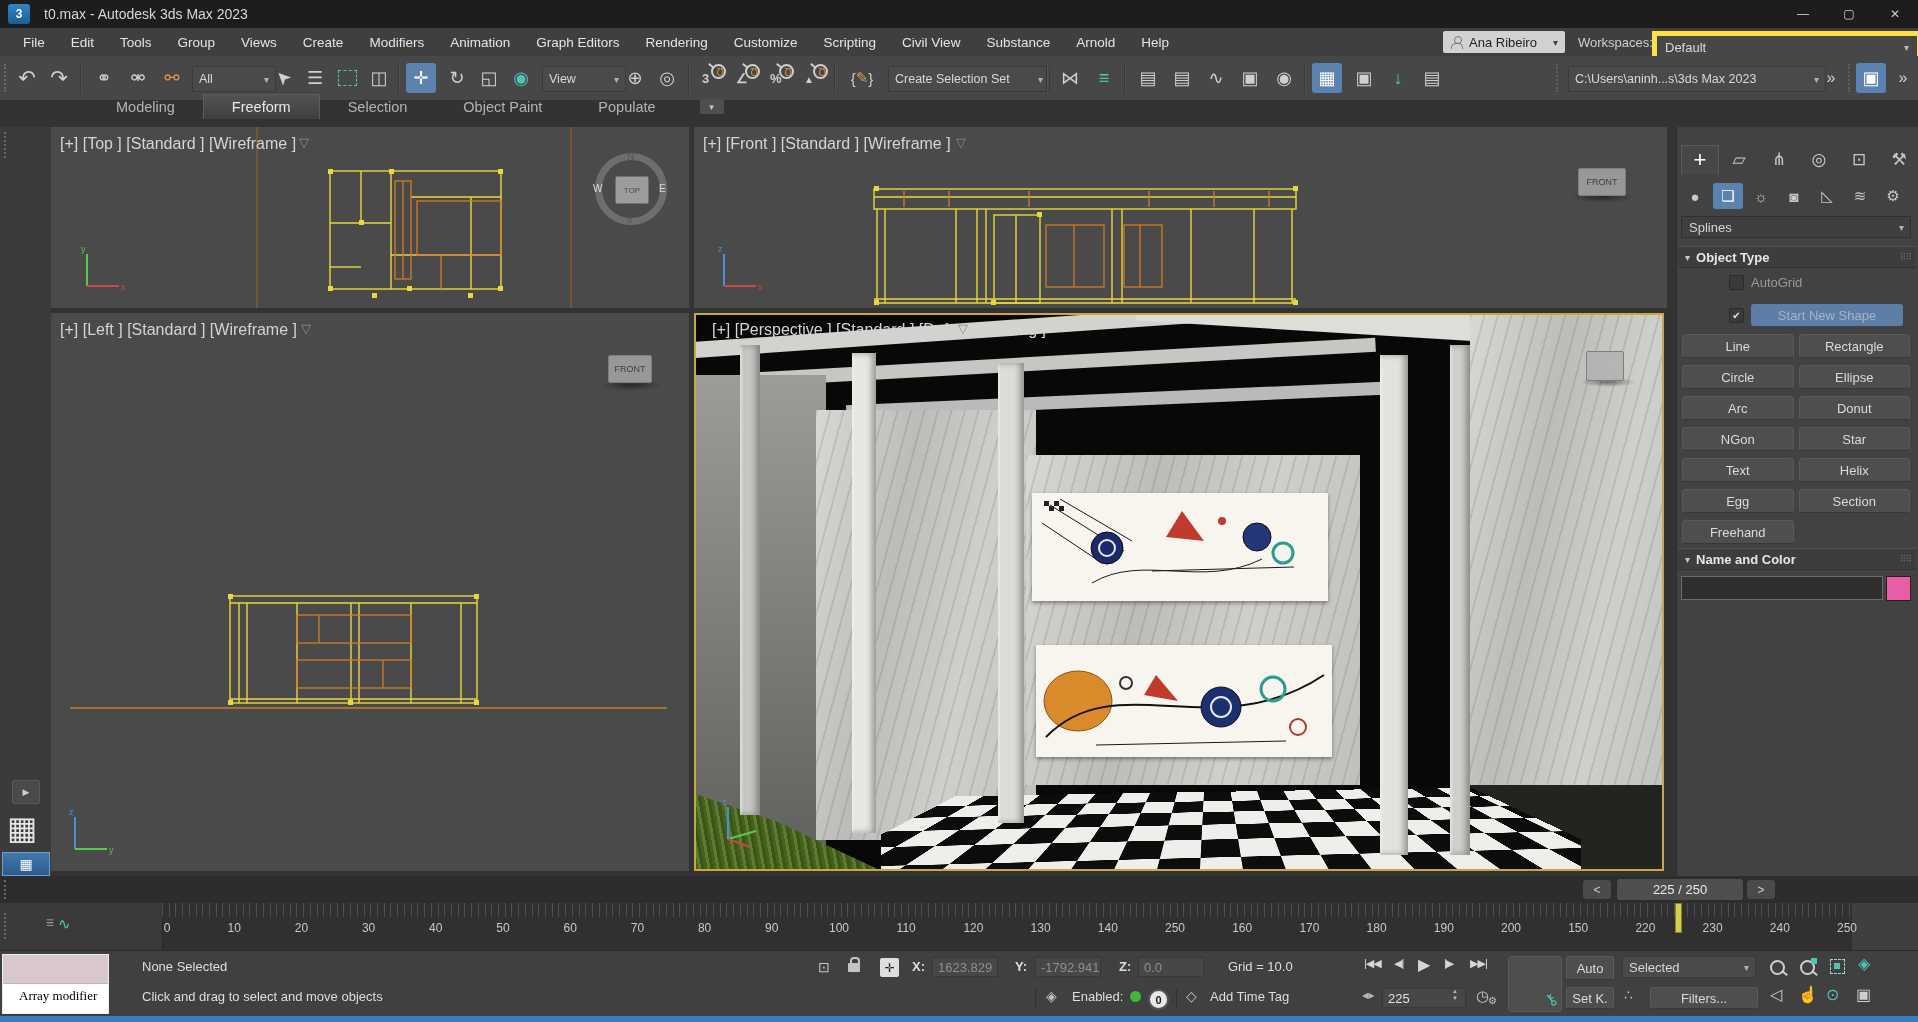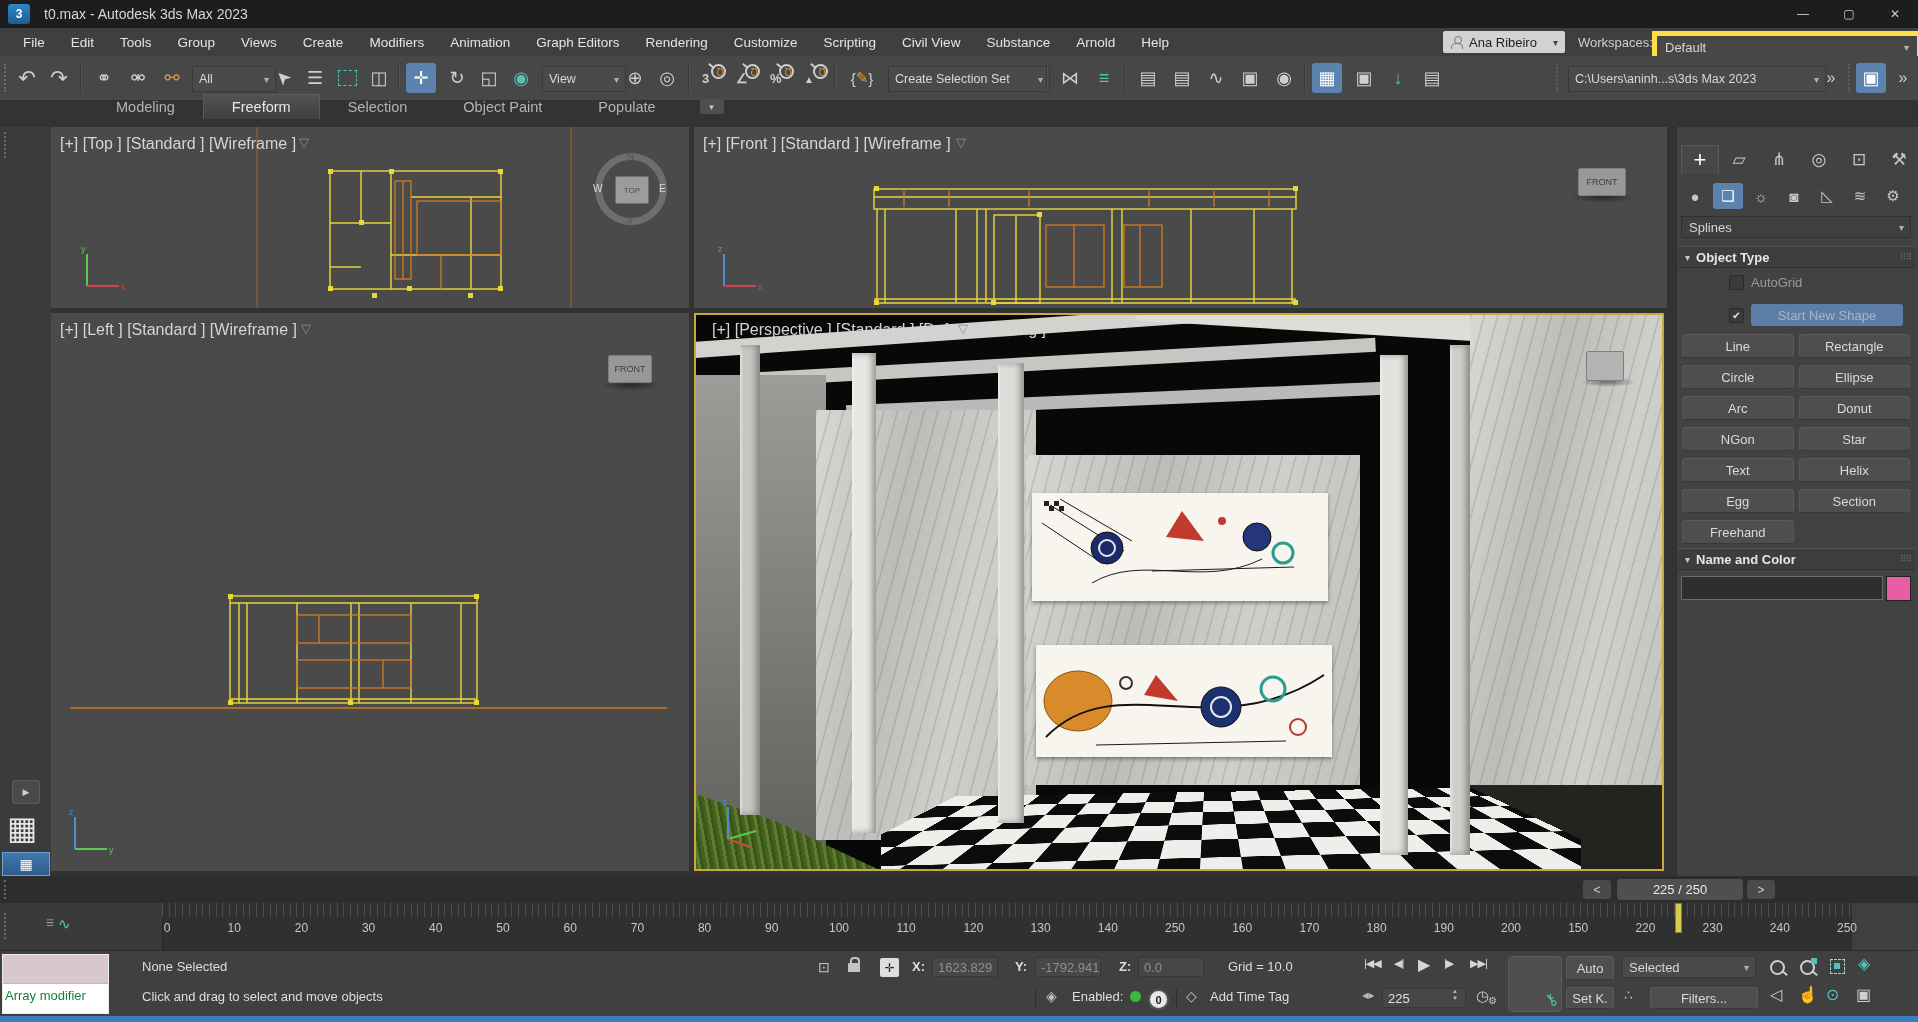--- a/index.html
+++ b/index.html
@@ -123,21 +123,21 @@
     background:repeating-linear-gradient(90deg,#4e4e4e 0 1px,rgba(0,0,0,0) 1px 6.72px);}
   .ruler-out{position:absolute;left:1852px;top:0;width:66px;height:47px;background:#3f3f3f;}
   .tl-labels{position:absolute;left:162px;top:0;width:1690px;height:47px;}
   .tl-num{position:absolute;left:calc(5px + var(--i)*67.2px);top:18px;transform:translateX(-50%);font-size:12px;color:#c8c8c8;}
   .tl-marker{position:absolute;left:1513px;top:0;width:7px;height:30px;background:#d6ce4a;border:1px solid #8a8420;box-sizing:border-box;}
 
   
   .statusbar{position:absolute;left:0;top:950px;width:1918px;height:66px;background:#404040;border-top:1px solid #2a2a2a;font-size:13px;}
   .listener{position:absolute;left:2px;top:3px;width:105px;height:58px;border:1px solid #ededed;background:#fff;}
   .listener .pink{position:absolute;left:0;top:0;width:100%;height:28px;background:#d8c7cd;border-bottom:1px solid #bbb;}
-  .listener .mono{position:absolute;left:2px;top:33px;font-family:Liberation Sans, sans-serif;font-size:13px;color:#15803d;white-space:nowrap;}
+  .listener .mono{position:absolute;left:16px;top:33px;font-family:Liberation Serif, serif;font-size:13px;color:#000000;white-space:nowrap;}
   .sb{position:absolute;color:#dedede;white-space:nowrap;}
   .sb-field{position:absolute;height:20px;background:#474747;border:1px solid #383838;color:#8f8f8f;display:flex;align-items:center;padding-left:5px;box-sizing:border-box;}
   .sb-ic{position:absolute;color:#c4c4c4;font-size:14px;}
   .coordbox{position:absolute;width:19px;height:19px;background:#dedede;color:#222;border-radius:2px;display:flex;align-items:center;justify-content:center;font-size:12px;}
   .lock{position:absolute;width:12px;height:9px;background:#c4c4c4;border-radius:1px;}
   .lock::before{content:"";position:absolute;left:2px;top:-6px;width:6px;height:6px;border:2px solid #c4c4c4;border-bottom:none;border-radius:4px 4px 0 0;}
   .gdot{position:absolute;width:11px;height:11px;border-radius:50%;background:#3db83d;}
   .zbadge{position:absolute;width:17px;height:17px;border-radius:50%;background:#e8e8e8;color:#222;font-weight:bold;font-size:11px;display:flex;align-items:center;justify-content:center;border:2px solid #555;}
   .sb-btn{position:absolute;background:#4e4e4e;border:1px solid #5a5a5a;border-bottom-color:#383838;border-radius:3px;
     color:#dadada;display:flex;align-items:center;justify-content:center;}

